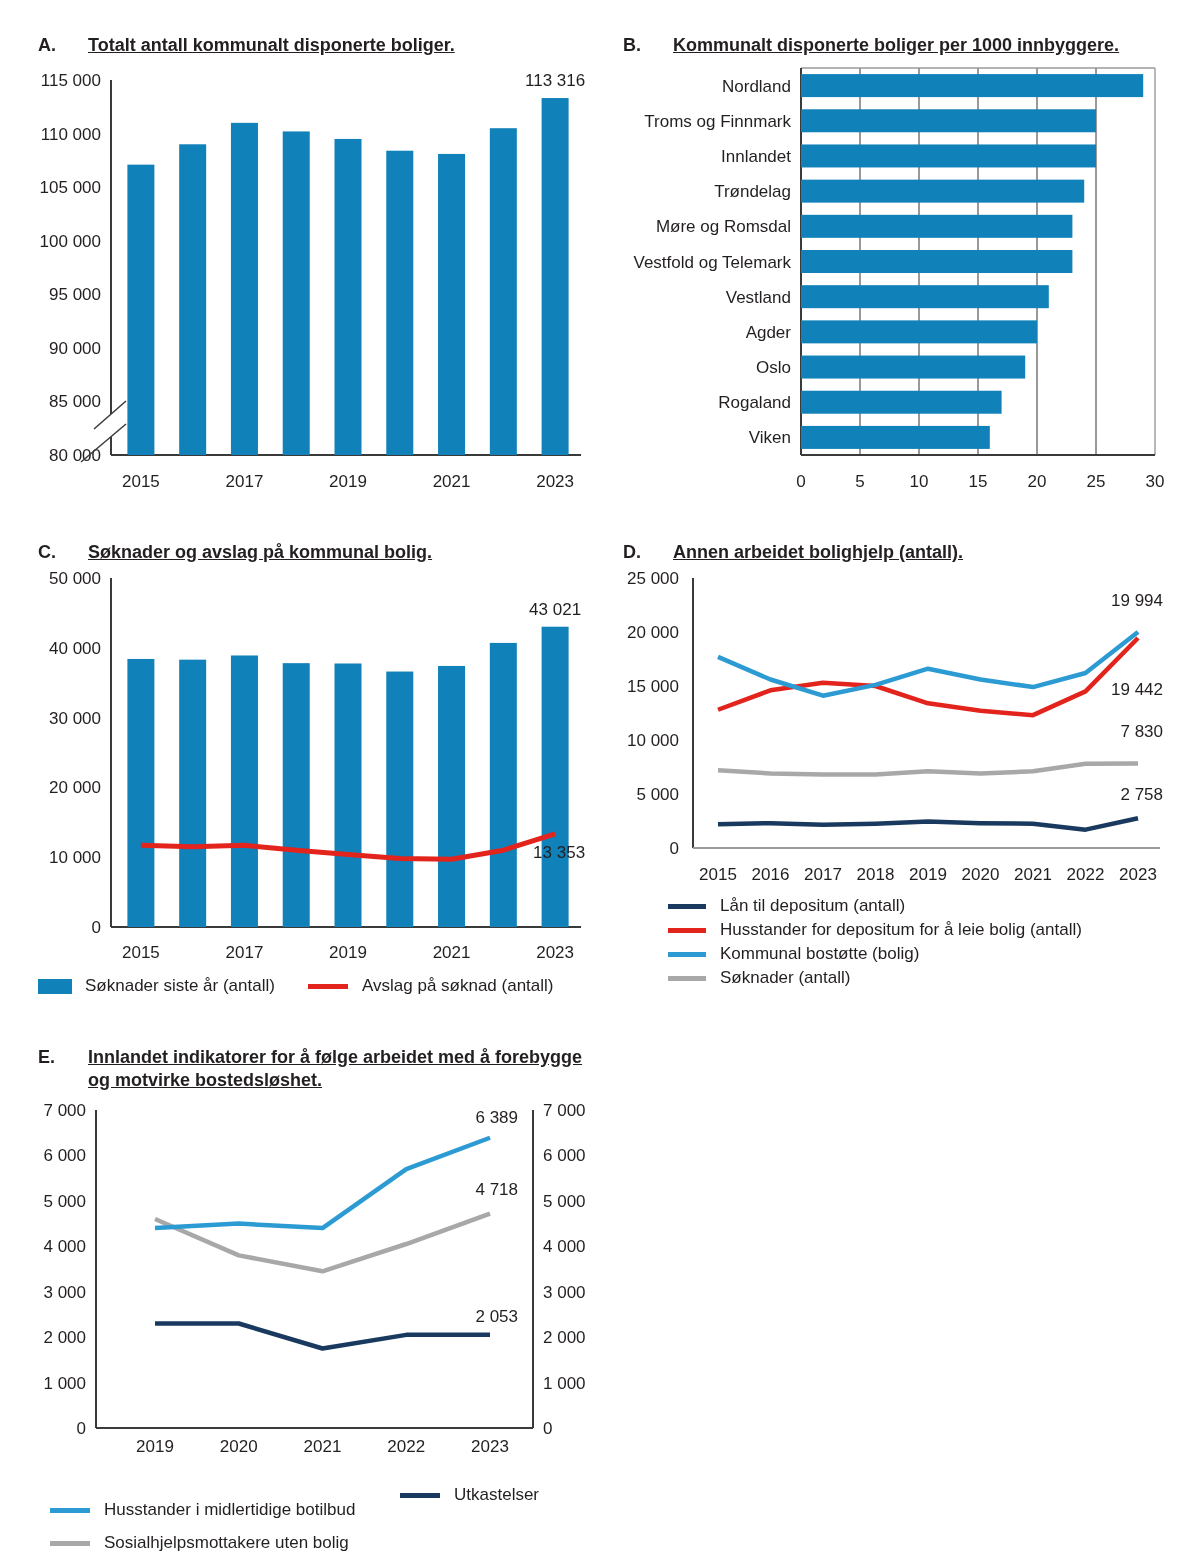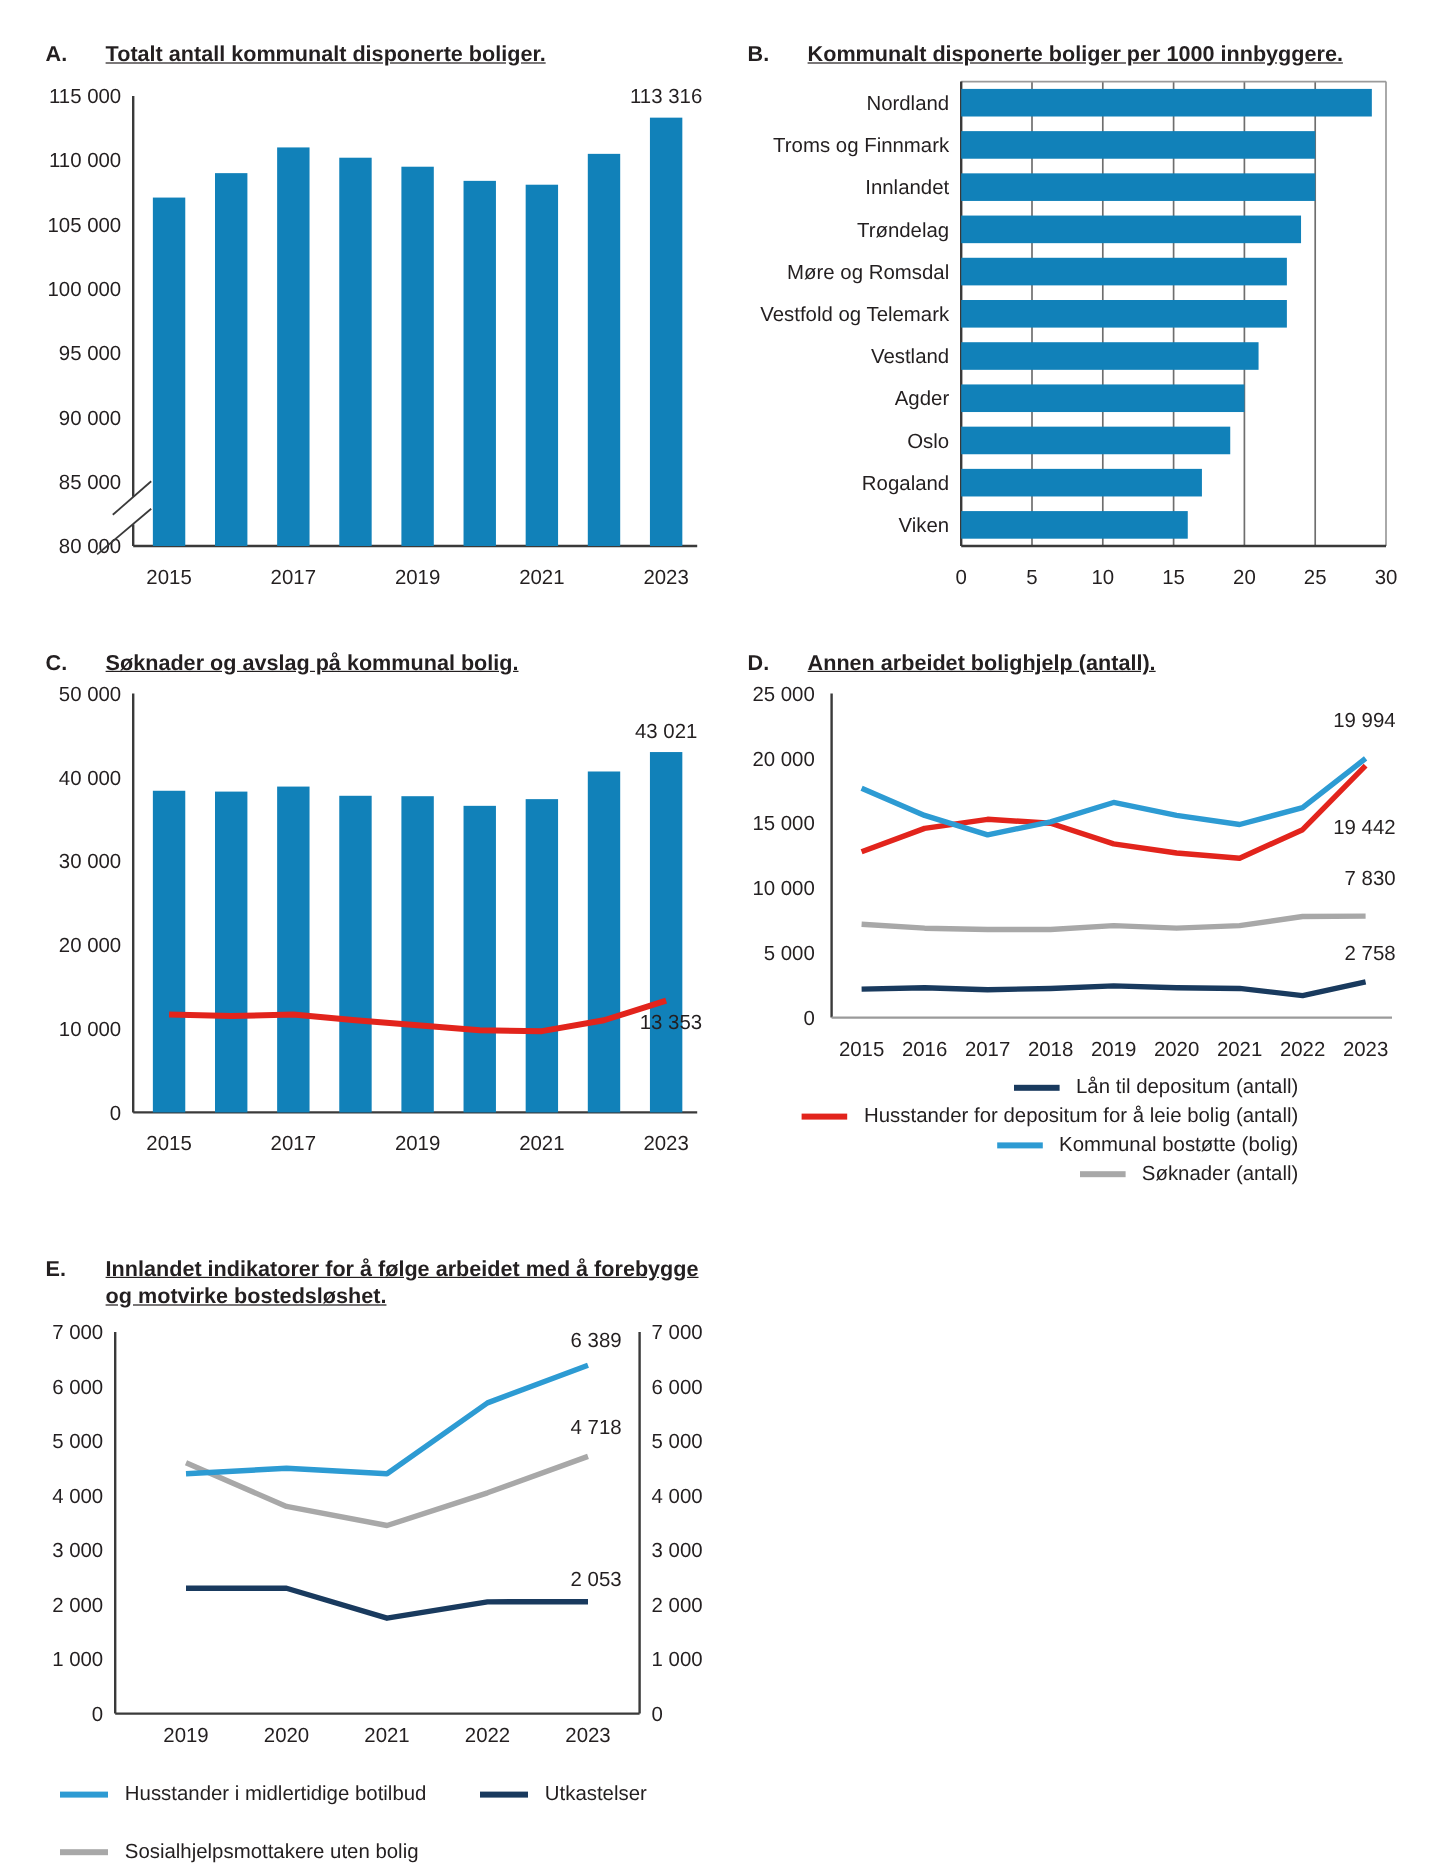--- a/index.html
+++ b/index.html
@@ -6,21 +6,21 @@
   .page{position:relative;width:1200px;height:1563px;background:#ffffff;
         font-family:"Liberation Sans",sans-serif;color:#231f20;overflow:hidden;}
   .chart{position:absolute;}
   .chart-title{position:absolute;left:8px;top:6px;right:6px;font-size:18px;font-weight:bold;
                line-height:1.25;color:#231f20;}
   .chart-title .letter{position:absolute;left:0;top:0;}
   .chart-title .title-text{display:block;padding-left:50px;max-width:515px;text-decoration:underline;}
   svg.plot{position:absolute;left:0;top:0;overflow:visible;}
   svg text{font-family:"Liberation Sans",sans-serif;font-size:17px;fill:#231f20;}
   .legend{position:absolute;font-size:17px;color:#231f20;}
-  .legend-item{display:flex;align-items:center;white-space:nowrap;justify-content:flex-end;}
+  .legend-item{display:flex;align-items:center;white-space:nowrap;}
   .legend-item.abs{position:absolute;top:0;}
   .swatch-rect{display:inline-block;width:34px;height:15px;margin-right:13px;flex:0 0 auto;}
   .swatch-line{display:inline-block;width:40px;height:5px;margin-right:14px;flex:0 0 auto;}
   .legend-col .legend-item{margin-bottom:6px;height:18px;}
 </style>
 </head>
 <body>
 
 <div class="page">
 
@@ -133,20 +133,30 @@
         <rect x="511.61111111111114" y="91.71341999999999" width="27" height="300.28658" fill="#1181b9"></rect>
         <polyline points="110.88888888888889,310.334 162.66666666666666,311.73 214.44444444444443,310.334 266.22222222222223,315.22 318,319.408 369.7777777777778,323.596 421.5555555555556,324.294 473.33333333333337,315.22 525.1111111111111,298.79606" fill="none" stroke="#e2241c" stroke-width="5" stroke-linejoin="round"></polyline>
         <text x="110.88888888888889" y="423" text-anchor="middle">2015</text>
         <text x="214.44444444444443" y="423" text-anchor="middle">2017</text>
         <text x="318" y="423" text-anchor="middle">2019</text>
         <text x="421.5555555555556" y="423" text-anchor="middle">2021</text>
         <text x="525.1111111111111" y="423" text-anchor="middle">2023</text>
         <text x="525.1111111111111" y="79.71341999999999" text-anchor="middle">43 021</text>
         <text x="503.1111111111111" y="322.79606" text-anchor="start">13 353</text>
       </svg>
+    <div class="legend" style="left:8px;top:441px;width:566px;height:20px">
+      <div class="legend-item abs" style="left:0">
+        <span class="swatch-rect" style="background: rgb(17, 129, 185);"></span>
+        <span>Søknader siste år (antall)</span>
+      </div>
+      <div class="legend-item abs" style="left:270px">
+        <span class="swatch-line" style="background: rgb(226, 36, 28);"></span>
+        <span>Avslag på søknad (antall)</span>
+      </div>
+    </div>
   </div>
 
   <div class="chart" style="left:615px;top:535px;width:585px;height:480px">
     <div class="chart-title">
       <span class="letter">D.</span>
       <span class="title-text">Annen arbeidet bolighjelp (antall).</span>
     </div>
     <svg class="plot" id="svg-d" width="585" height="480" viewBox="0 0 585 480">
         <text x="64" y="319" text-anchor="end">0</text>
         <text x="64" y="265" text-anchor="end">5 000</text>
@@ -225,21 +235,21 @@
         <text x="488" y="82.75685714285714" text-anchor="end">6 389</text>
         <text x="488" y="154.668" text-anchor="end">4 718</text>
         <text x="488" y="281.7351428571429" text-anchor="end">2 053</text>
         <text x="125" y="412" text-anchor="middle">2019</text>
         <text x="208.75" y="412" text-anchor="middle">2020</text>
         <text x="292.5" y="412" text-anchor="middle">2021</text>
         <text x="376.25" y="412" text-anchor="middle">2022</text>
         <text x="460" y="412" text-anchor="middle">2023</text>
       </svg>
     <div class="legend" style="left:20px;top:445px;width:590px;height:60px">
-      <div class="legend-item abs" style="left:0;top:0">
+      <div class="legend-item abs" style="left:0;top:15px">
         <span class="swatch-line" style="background: rgb(45, 155, 211);"></span>
         <span>Husstander i midlertidige botilbud</span>
       </div>
       <div class="legend-item abs" style="left:350px;top:0">
         <span class="swatch-line" style="background: rgb(25, 58, 94);"></span>
         <span>Utkastelser</span>
       </div>
       <div class="legend-item abs" style="left:0;top:48px">
         <span class="swatch-line" style="background: rgb(168, 168, 168);"></span>
         <span>Sosialhjelpsmottakere uten bolig</span>

